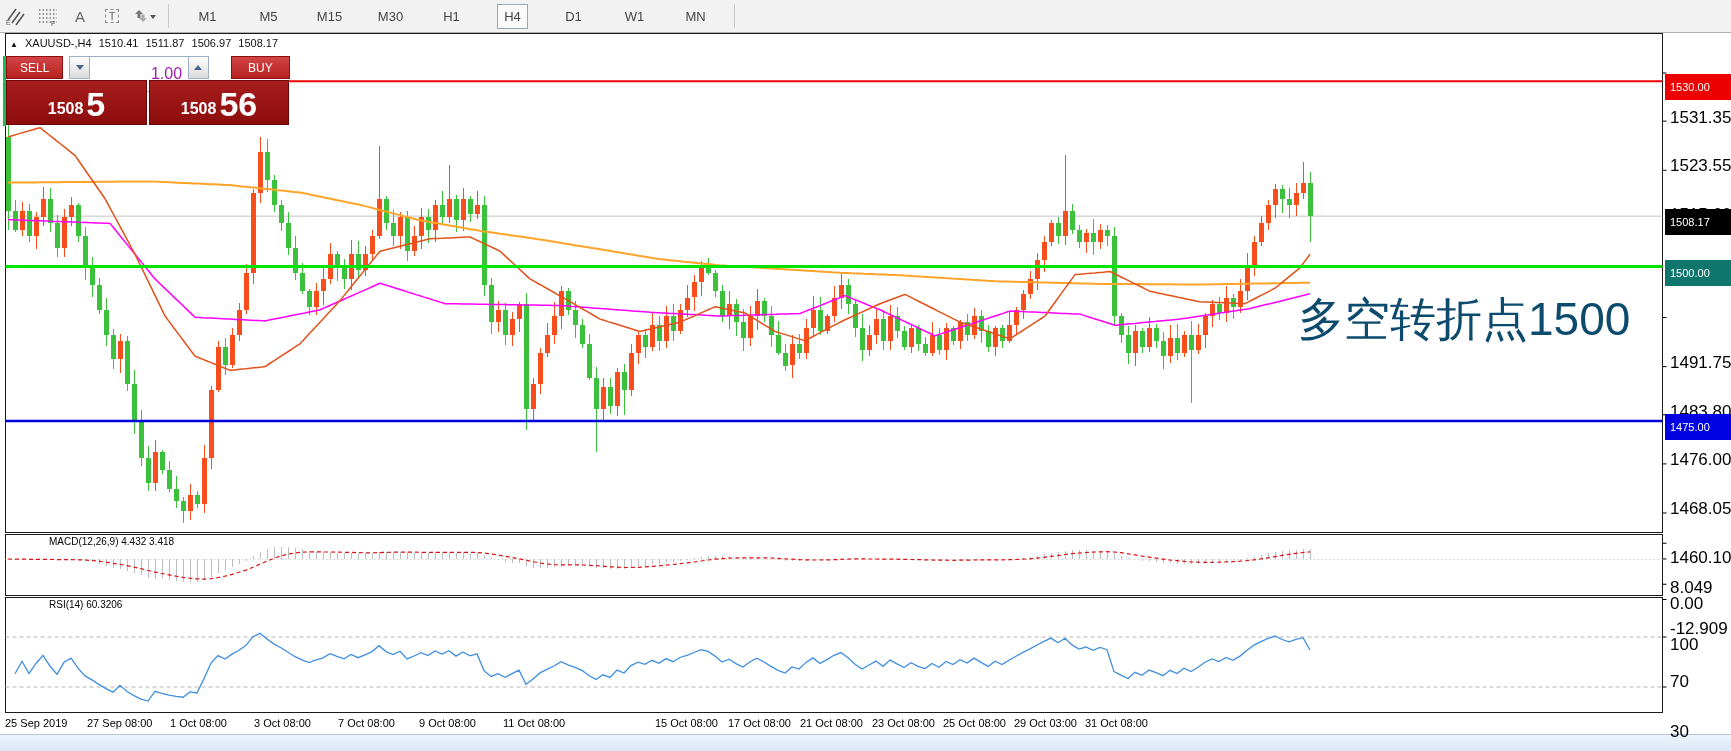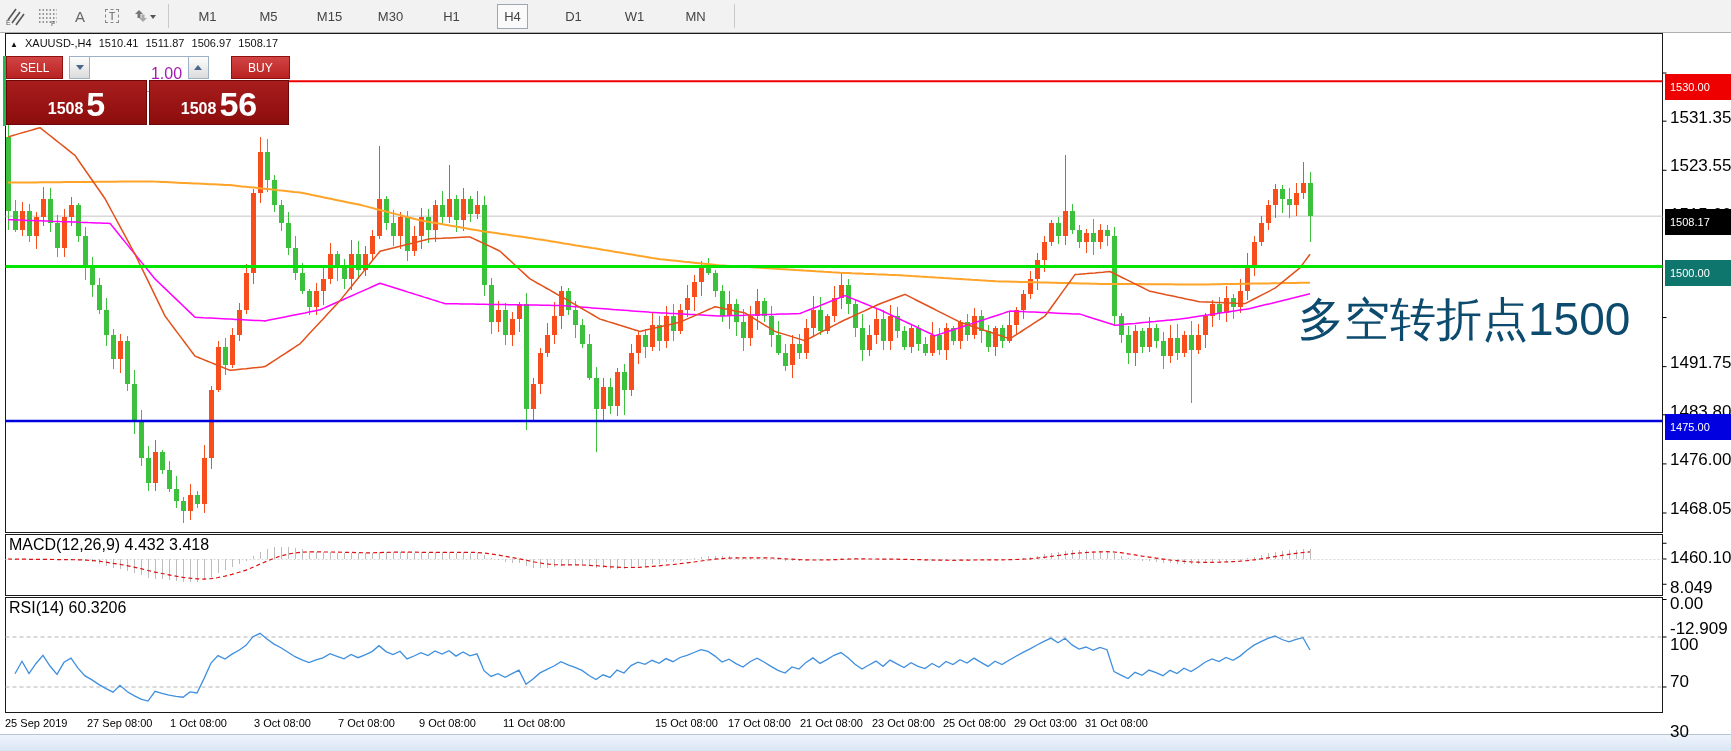--- a/index.html
+++ b/index.html
@@ -38,21 +38,21 @@
   .qbox .small{font-size:16px;font-weight:bold;margin-right:3px;line-height:1;padding-bottom:4px;}
   .qbox .big{font-size:34px;font-weight:bold;line-height:1;}
   .bidbox{width:139px;}
   .askbox{width:138px;margin-left:2px;}
   .green-edge{position:absolute;left:-3px;top:0px;width:3px;height:70px;background:#1db954;}
   
   .axlab{position:absolute;left:1670px;font-size:17px;color:#000;white-space:nowrap;z-index:3;margin-top:42px;}
   .badge{position:absolute;left:1665px;width:66px;height:26px;font-size:11px;color:#fff;z-index:4;
          display:flex;align-items:center;padding-left:5px;box-sizing:border-box;}
   .datelab{position:absolute;top:684px;font-size:11px;color:#000;white-space:nowrap;}
-  .indlab{position:absolute;font-size:16px;color:#000;z-index:3;white-space:nowrap;}
+  .indlab{position:absolute;font-size:10px;color:#000;z-index:3;white-space:nowrap;margin-left:40px;}
   .annot{position:absolute;z-index:5;font-size:46px;line-height:1;white-space:nowrap;letter-spacing:0px;}
   .statusbar{position:absolute;left:0;top:734px;width:1731px;height:17px;
              background:linear-gradient(#eef4fc,#d8e4f4);border-top:1px solid #b7c4d6;}
 </style>
 </head>
 <body>
 
 <div id="app">
 
   <div class="toolbar">

